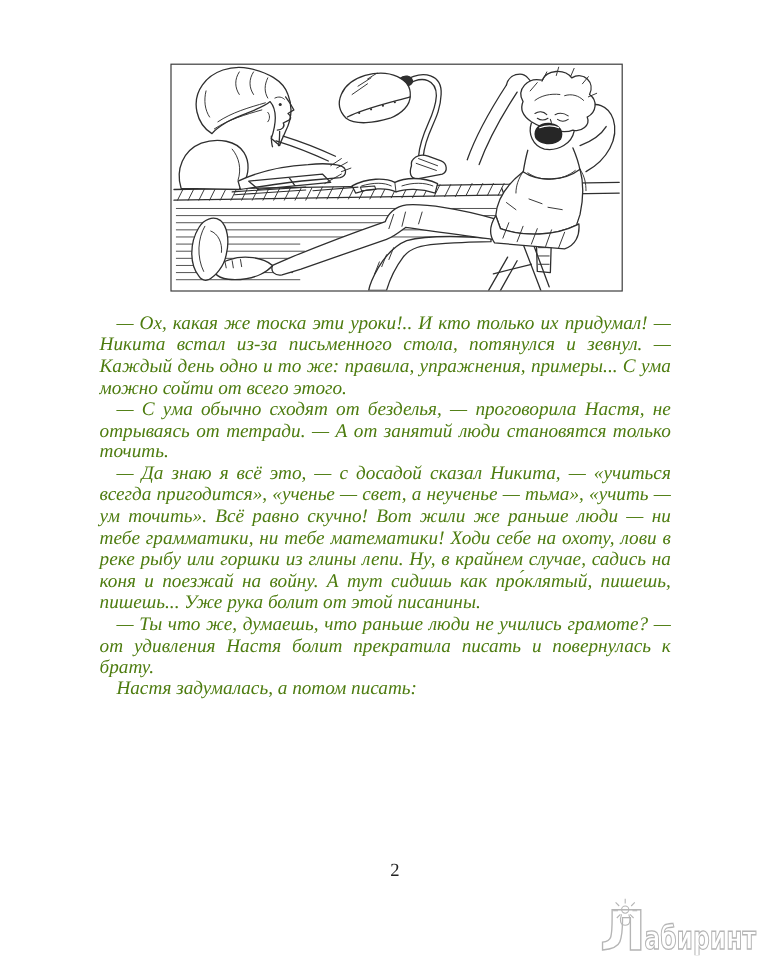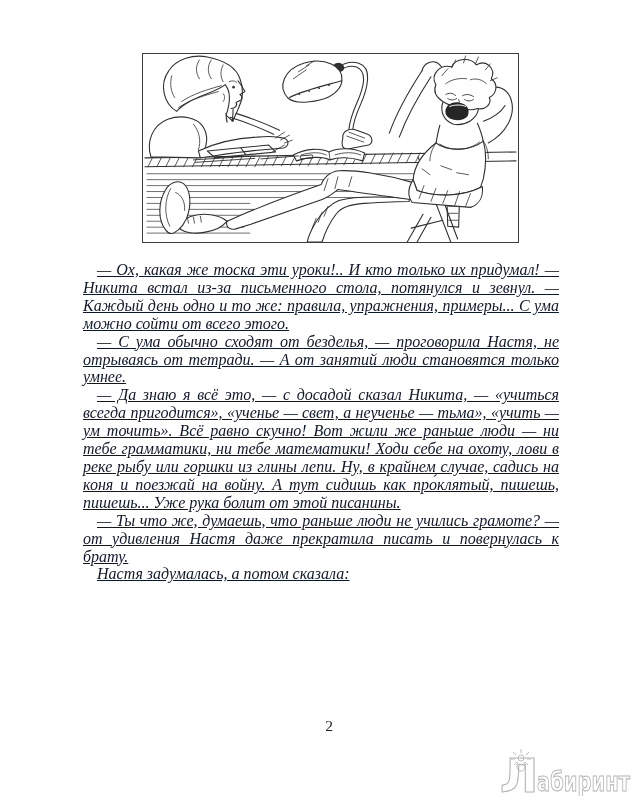--- a/index.html
+++ b/index.html
@@ -14,26 +14,25 @@
     position: absolute; left: 142px; top: 53px;
     width: 377px; height: 190px;
     border: 1px solid #3c3c3c;
     box-sizing: border-box;
     margin: 0;
     background: #fff;
   }
   .illustration svg { display: block; width: 100%; height: 100%; }
   .text-block {
     position: absolute; left: 83px; top: 261px; width: 476px;
-    color: #0f172a;
+    color: #4d7c0f;
     font-style: italic;
     font-size: 16px;
     line-height: 17.9px;
     text-align: justify;
-    text-decoration: underline;
   }
   .text-block p { margin: 0; text-indent: 14px; }
   .page-number {
     position: absolute; top: 717px; left: 129px; width: 400px;
     text-align: center;
     font-size: 15.5px;
     color: #222222;
   }
   .watermark {
     position: absolute; left: 498px; top: 748px;
@@ -129,24 +128,24 @@
         <path stroke-width="0.8" d="M299 91 C310 99 328 98 339 89 M295 90 C291 96 289 102 289 108 M343 88 C347 94 348 100 348 106 M300 113 l11 4 M316 120 l12 2 M281 116 l8 6"></path>
         <path fill="#fff" d="M272 127 C267 135 266 143 271 150 L330 155 C339 152 343 144 342 134 L340 135 C322 144 296 145 276 138 Z"></path>
         <path stroke-width="0.8" d="M283 133 l-5 13 M295 136 l-5 13 M307 138 l-5 13 M319 139 l-5 14 M330 141 l-5 13"></path>
       </g>
     </g>
   </svg>
 </figure>
 
 <main class="text-block">
   <p>— Ох, какая же тоска эти уроки!.. И кто только их придумал! — Никита встал из-за письменного стола, потянулся и зевнул. — Каждый день одно и то же: правила, упражнения, примеры... С ума можно сойти от всего этого.</p>
-  <p>— С ума обычно сходят от безделья, — проговорила Настя, не отрываясь от тетради. — А от занятий люди становятся только умнее.</p>
+  <p>— С ума обычно сходят от безделья, — проговорила Настя, не отрываясь от тетради. — А от занятий люди становятся только точить.</p>
   <p>— Да знаю я всё это, — с досадой сказал Никита, — «учиться всегда пригодится», «ученье — свет, а неученье — тьма», «учить — ум точить». Всё равно скучно! Вот жили же раньше люди — ни тебе грамматики, ни тебе математики! Ходи себе на охоту, лови в реке рыбу или горшки из глины лепи. Ну, в крайнем случае, садись на коня и поезжай на войну. А тут сидишь как про́клятый, пишешь, пишешь... Уже рука болит от этой писанины.</p>
-  <p>— Ты что же, думаешь, что раньше люди не учились грамоте? — от удивления Настя даже прекратила писать и повернулась к брату.</p>
-  <p>Настя задумалась, а потом сказала:</p>
+  <p>— Ты что же, думаешь, что раньше люди не учились грамоте? — от удивления Настя болит прекратила писать и повернулась к брату.</p>
+  <p>Настя задумалась, а потом писать:</p>
 </main>
 
 <div class="page-number">2</div>
 
 <div class="watermark">
   <svg viewBox="0 0 135 48">
     <g font-family="DejaVu Sans, sans-serif" font-weight="bold" stroke="#b5b5b5" stroke-width="1.1" fill="#ffffff">
       <text x="2" y="44" font-size="46" textLength="34">Л</text>
       <text x="39" y="43" font-size="27" textLength="93" lengthAdjust="spacingAndGlyphs">абиринт</text>
     </g>

